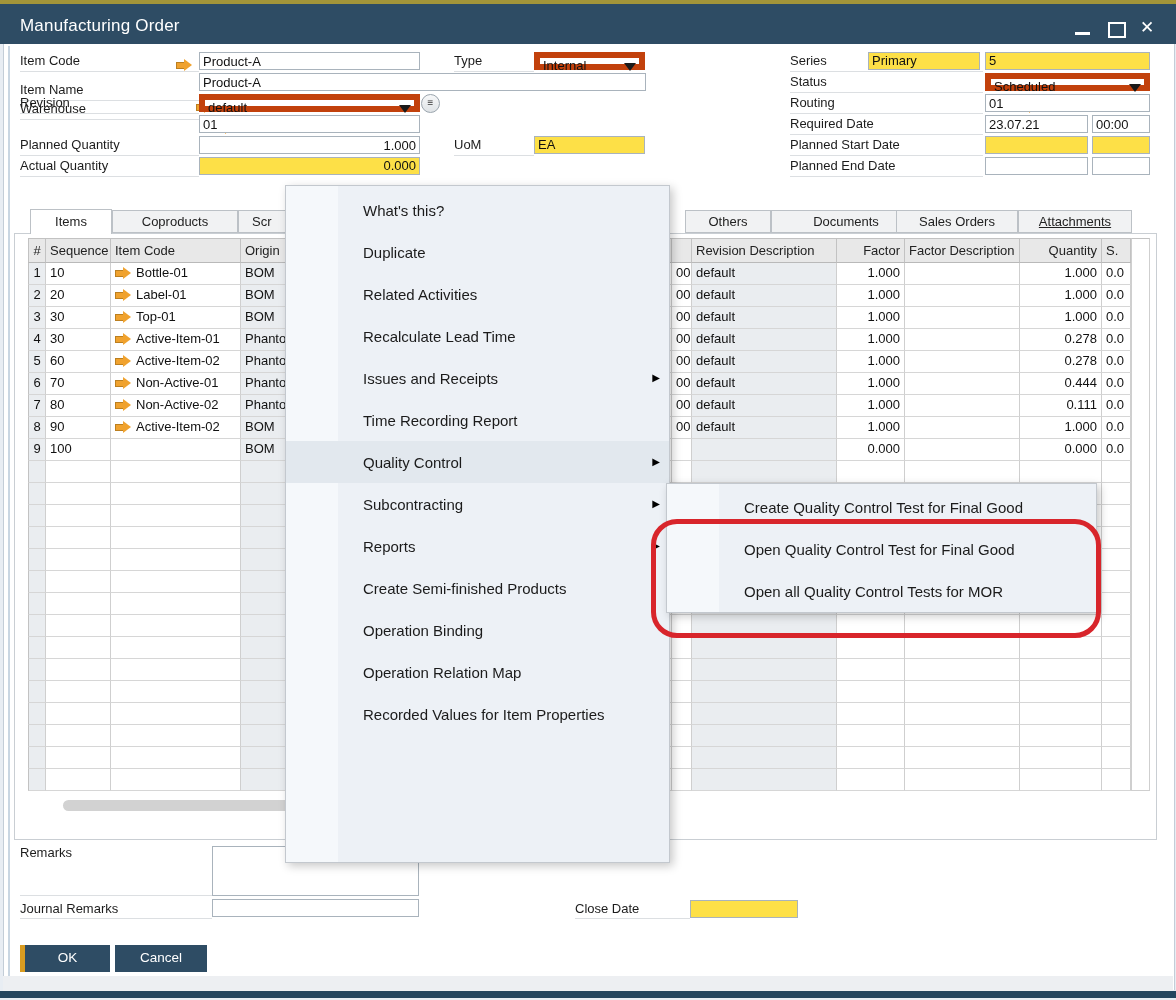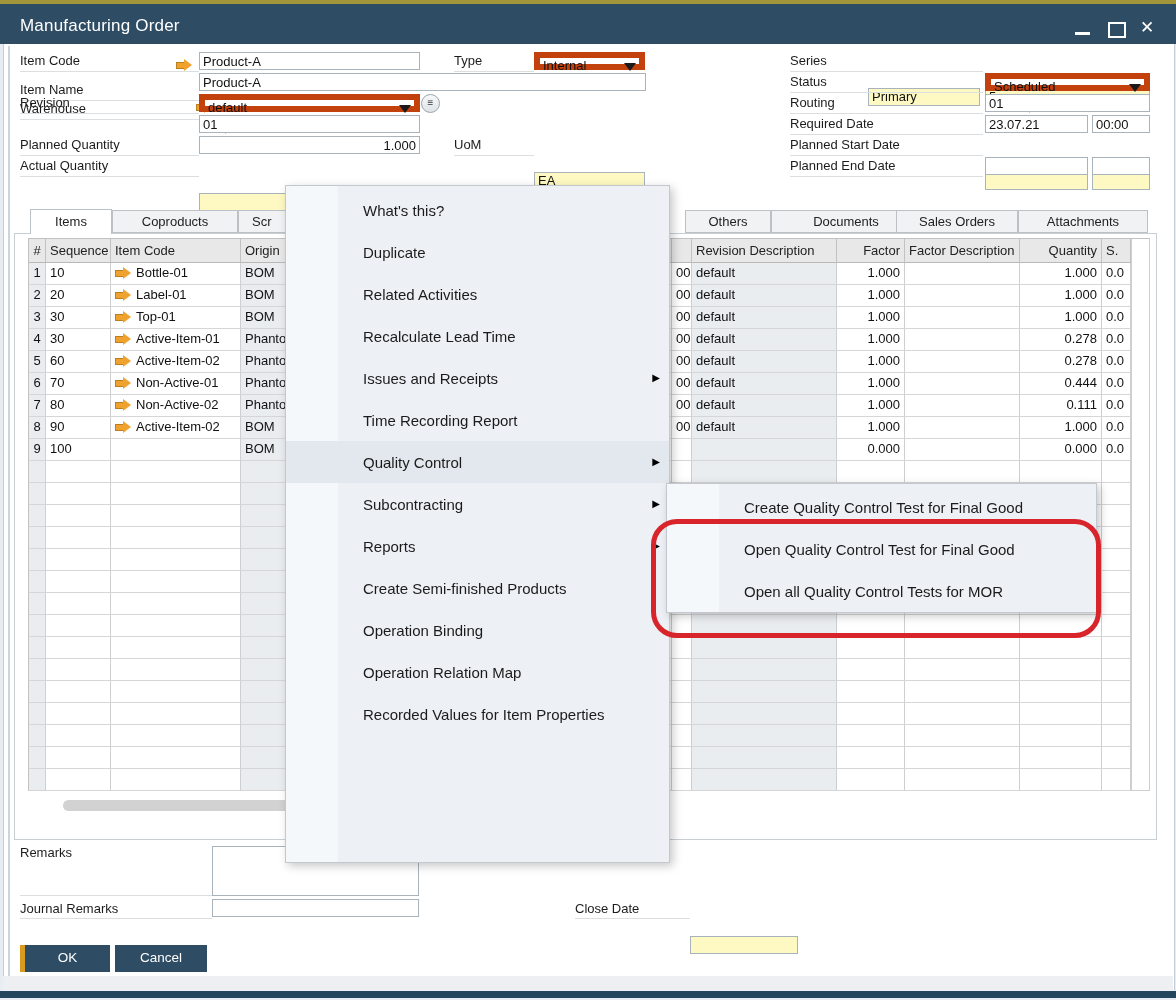--- a/index.html
+++ b/index.html
@@ -26,21 +26,21 @@
   #navy-bottom{left:0;top:991px;width:1176px;height:7px;background:#24455e;}
 
   
   .flabel{height:19px;font-size:13px;color:#1c1c1c;border-bottom:1px solid #dcdfe2;line-height:17px;}
   .lbl-l{left:20px;width:179px;}
   .lbl-m{left:454px;width:80px;}
   .lbl-r{left:790px;width:193px;}
   .field{box-sizing:border-box;height:18px;border:1px solid #a9b3bc;background:#fff;font-size:13px;color:#111;
          line-height:16px;padding:0 3px;}
   input.field{outline:none;font-family:inherit;}
-  .field.dis{background:#fef9c3;margin-top:36px;}
+  .field.dis{background:#fde047;}
   .field.num{text-align:right;}
   .ddwrap{box-sizing:border-box;height:18px;border:6px solid #c2410c;background:#fff;font-size:13px;color:#111;
           line-height:16px;padding:0 3px;}
   .ddtri{position:absolute;right:3px;top:5px;width:0;height:0;border-top:8px solid #1a1a1a;
          border-left:6px solid transparent;border-right:6px solid transparent;}
   .larrow{position:relative;display:inline-block;width:16px;height:12px;vertical-align:middle;}
   .larrow::before{content:'';position:absolute;left:0;top:3px;width:7px;height:5px;background:#f0a22e;border:1px solid #bb7f20;border-right:none;}
   .larrow::after{content:'';position:absolute;left:8px;top:0;width:0;height:0;border-left:8px solid #f0a22e;
                  border-top:6px solid transparent;border-bottom:6px solid transparent;}
   #cfl-icon{left:421px;top:94px;width:17px;height:17px;border:1px solid #9aa4ad;border-radius:50%;
@@ -161,21 +161,21 @@
 
 
 <div class="abs" id="groupbox"></div>
 <div id="tabs">
     <div class="abs tab active" style="left: 30px; width: 82px;">Items</div>
     <div class="abs tab" style="left: 112px; width: 126px;">Coproducts</div>
     <div class="abs tab clipped" style="left: 238px; width: 432px;">Scr</div>
     <div class="abs tab" style="left: 685px; width: 86px;">Others</div>
     <div class="abs tab" style="left: 771px; width: 150px;">Documents</div>
     <div class="abs tab" style="left: 896px; width: 122px;">Sales Orders</div>
-    <div class="abs tab" style="left: 1018px; width: 130px;">Attachments</div>
+    <div class="abs tab" style="left: 1018px; width: 114px; text-decoration: underline;">Attachments</div>
   </div>
 <div class="abs" id="grid">
     <div class="hrow">
       <div class="hcell center" style="width: 18px;">#</div>
       <div class="hcell" style="width: 65px;">Sequence</div>
       <div class="hcell" style="width: 130px;">Item Code</div>
       <div class="hcell" style="width: 90px;">Origin</div>
       <div class="hcell" style="width: 341px;"></div>
       <div class="hcell right" style="width: 20px;"></div>
       <div class="hcell" style="width: 145px;">Revision Description</div>

